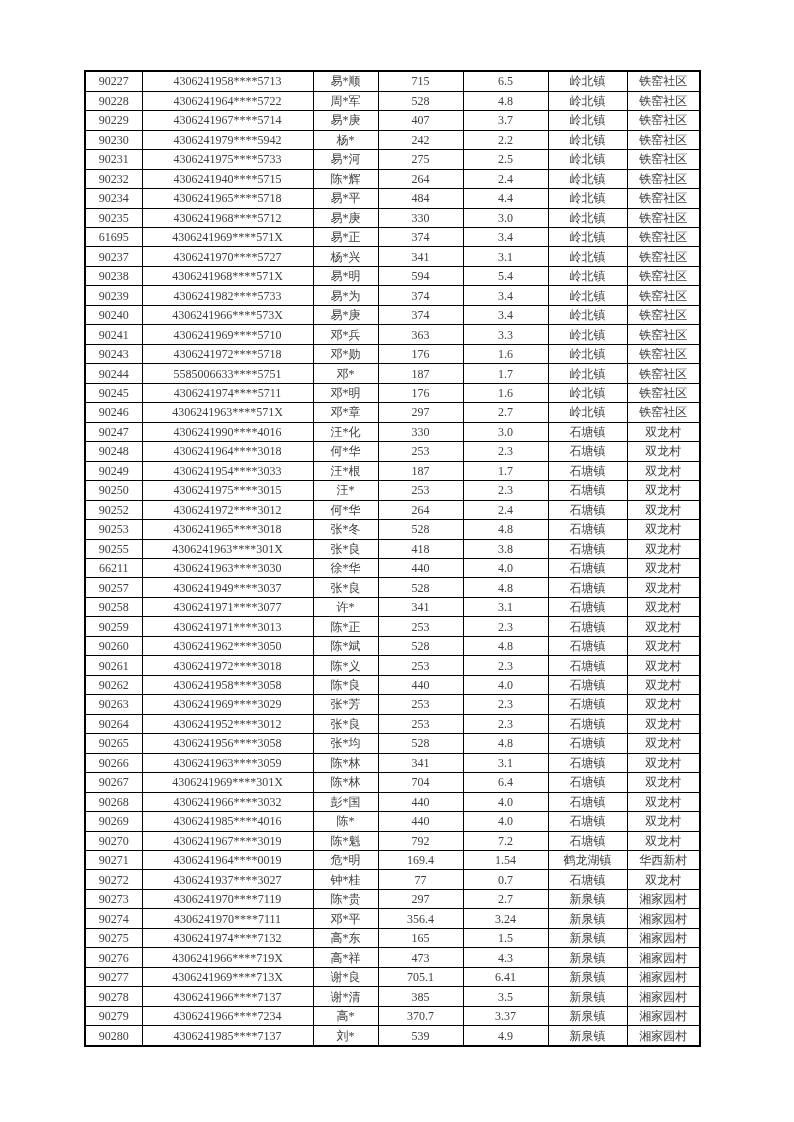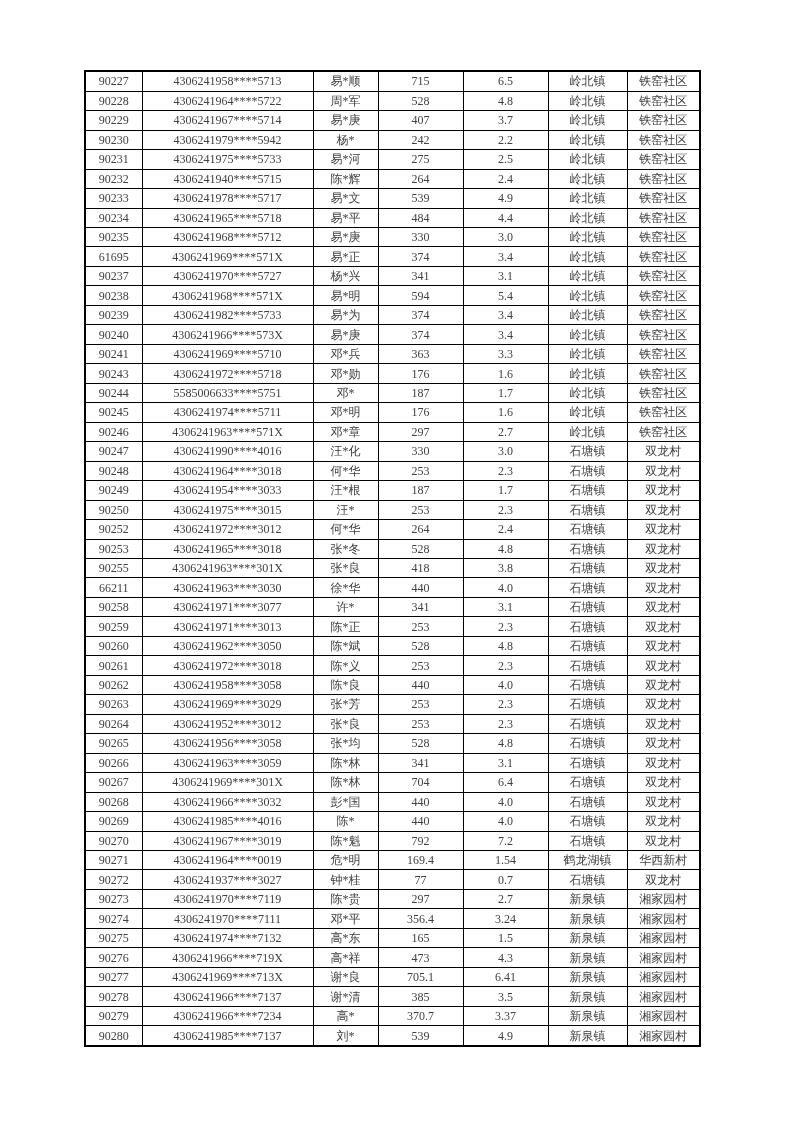--- a/index.html
+++ b/index.html
@@ -109,29 +109,20 @@
         <tr>
           <td>90232</td>
           <td>4306241940****5715</td>
           <td>陈*辉</td>
           <td>264</td>
           <td>2.4</td>
           <td>岭北镇</td>
           <td>铁窑社区</td>
         </tr>
         <tr>
-          <td>90233</td>
-          <td>4306241978****5717</td>
-          <td>易*文</td>
-          <td>539</td>
-          <td>4.9</td>
-          <td>岭北镇</td>
-          <td>铁窑社区</td>
-        </tr>
-        <tr>
           <td>90234</td>
           <td>4306241965****5718</td>
           <td>易*平</td>
           <td>484</td>
           <td>4.4</td>
           <td>岭北镇</td>
           <td>铁窑社区</td>
         </tr>
         <tr>
           <td>90235</td>
@@ -294,20 +285,29 @@
           <td>3.8</td>
           <td>石塘镇</td>
           <td>双龙村</td>
         </tr>
         <tr>
           <td>66211</td>
           <td>4306241963****3030</td>
           <td>徐*华</td>
           <td>440</td>
           <td>4.0</td>
+          <td>石塘镇</td>
+          <td>双龙村</td>
+        </tr>
+        <tr>
+          <td>90257</td>
+          <td>4306241949****3037</td>
+          <td>张*良</td>
+          <td>528</td>
+          <td>4.8</td>
           <td>石塘镇</td>
           <td>双龙村</td>
         </tr>
         <tr>
           <td>90258</td>
           <td>4306241971****3077</td>
           <td>许*</td>
           <td>341</td>
           <td>3.1</td>
           <td>石塘镇</td>

